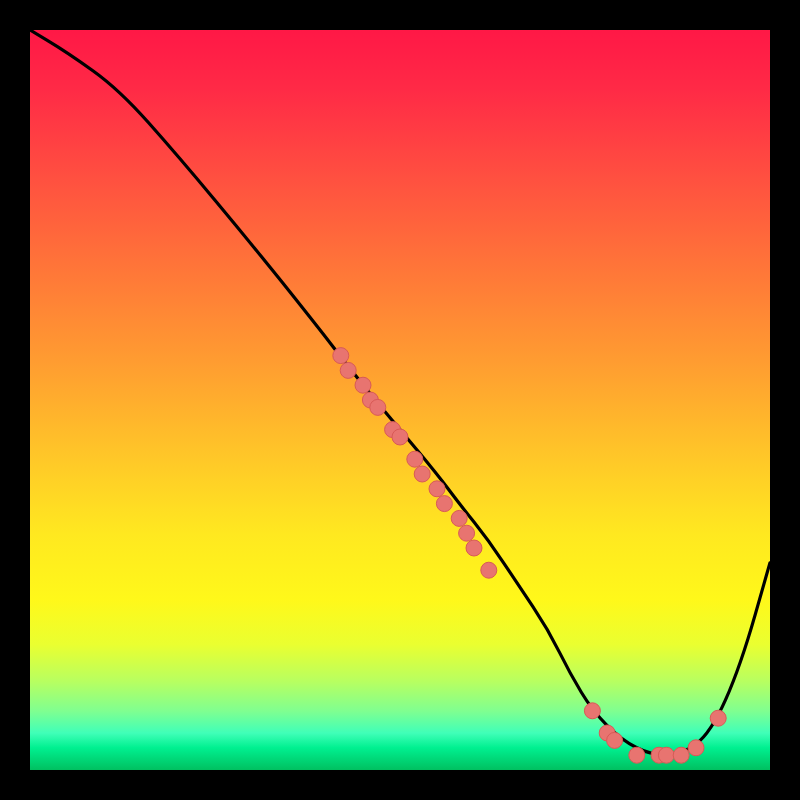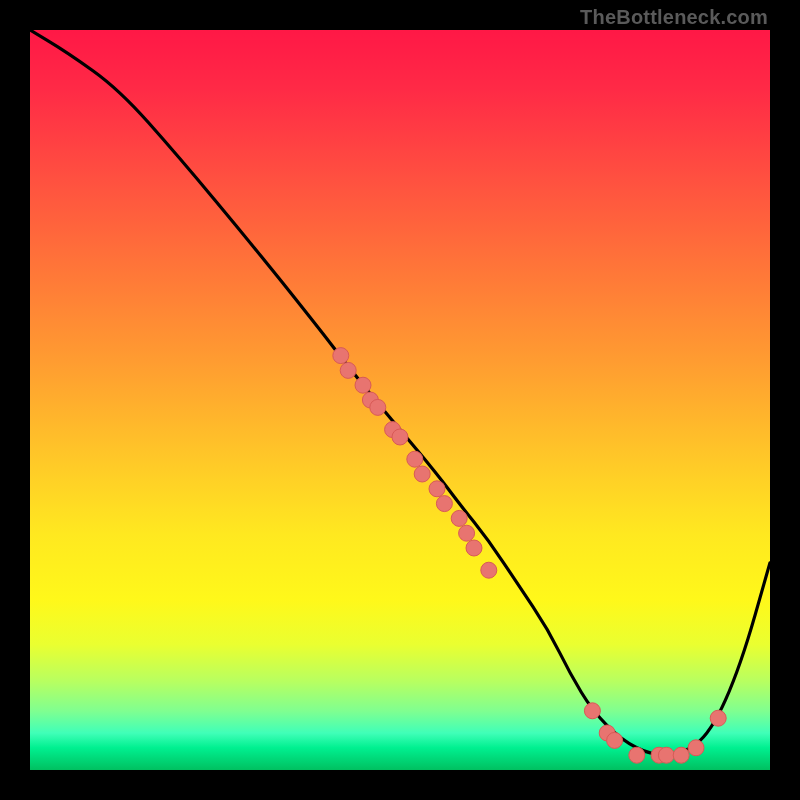--- a/index.html
+++ b/index.html
@@ -98,14 +98,13 @@
           <circle class="dot" cx="584.6" cy="710.4" r="8"></circle>
           <circle class="dot" cx="606.8" cy="725.2" r="8"></circle>
           <circle class="dot" cx="629.0" cy="725.2" r="8"></circle>
           <circle class="dot" cx="636.4" cy="725.2" r="8"></circle>
           <circle class="dot" cx="651.2" cy="725.2" r="8"></circle>
           <circle class="dot" cx="666.0" cy="717.8" r="8"></circle>
           <circle class="dot" cx="688.2" cy="688.2" r="8"></circle>
         </g>
     </svg>
   </div>
-  <div class="watermark">TheBottleneck.com</div>
 </div>
 
 </body></html>

